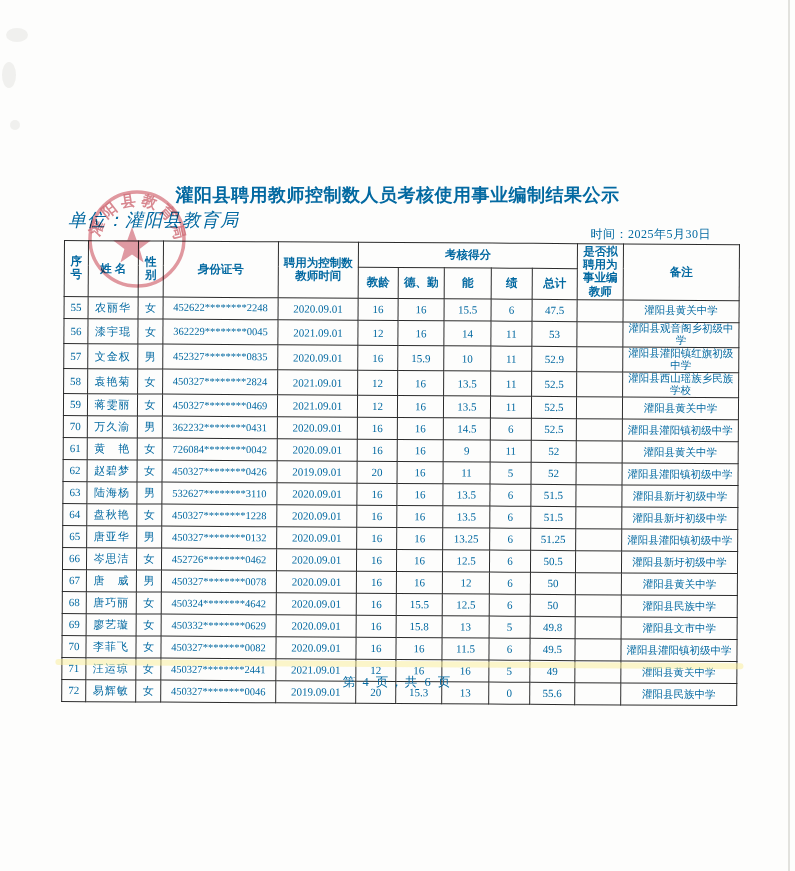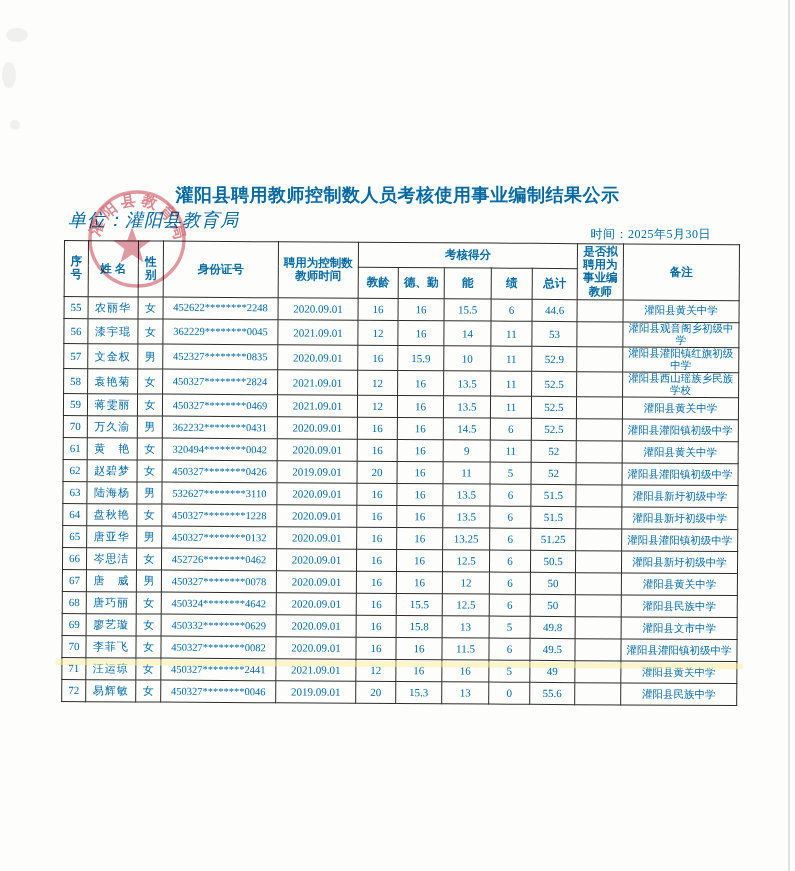--- a/index.html
+++ b/index.html
@@ -115,21 +115,21 @@
           <tr>
             <td>55</td>
             <td>农丽华</td>
             <td>女</td>
             <td>452622********2248</td>
             <td>2020.09.01</td>
             <td>16</td>
             <td>16</td>
             <td>15.5</td>
             <td>6</td>
-            <td>44.6</td>
+            <td>47.5</td>
             <td></td>
             <td>灌阳县黄关中学</td>
           </tr>
           <tr>
             <td>56</td>
             <td>漆宇琨</td>
             <td>女</td>
             <td>362229********0045</td>
             <td>2021.09.01</td>
             <td>12</td>
@@ -193,21 +193,21 @@
             <td>14.5</td>
             <td>6</td>
             <td>52.5</td>
             <td></td>
             <td>灌阳县灌阳镇初级中学</td>
           </tr>
           <tr>
             <td>61</td>
             <td>黄　艳</td>
             <td>女</td>
-            <td>320494********0042</td>
+            <td>726084********0042</td>
             <td>2020.09.01</td>
             <td>16</td>
             <td>16</td>
             <td>9</td>
             <td>11</td>
             <td>52</td>
             <td></td>
             <td>灌阳县黄关中学</td>
           </tr>
           <tr>
@@ -371,13 +371,14 @@
 
   <svg class="stamp" viewBox="0 0 110 110">
     <circle cx="55" cy="56" r="47" fill="none" stroke="#cf5462" stroke-width="3.5" opacity="0.75"></circle>
     <path id="sealArc" d="M 17,60 A 38,38 0 0 1 93,60" fill="none"></path>
     <text font-size="15" font-weight="bold" fill="#c8505e" opacity="0.85" letter-spacing="4">
       <textPath href="#sealArc" startOffset="6"><tspan>灌阳县教育局</tspan></textPath>
     </text>
     <path d="M 50 44 L 54.7 57.2 L 68.8 57.6 L 57.6 66.1 L 61.6 79.6 L 50 71.6 L 38.4 79.6 L 42.4 66.1 L 31.2 57.6 L 45.3 57.2 Z" fill="#d06070" opacity="0.8"></path>
   </svg>
 
+  <div class="footer-line">第 4 页，共 6 页</div>
 </div>
 
 </body></html>

